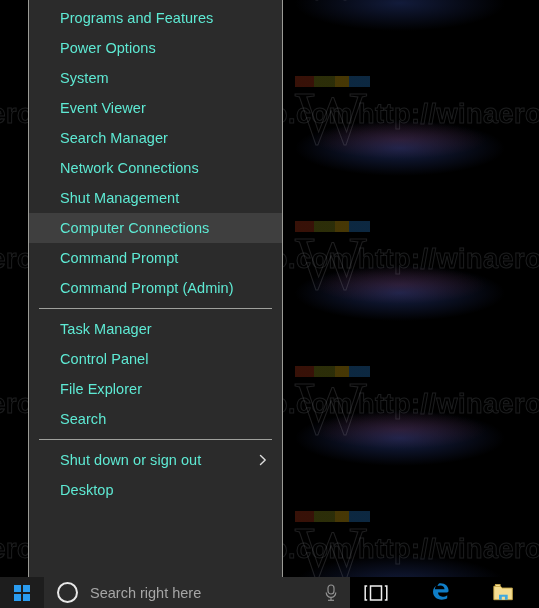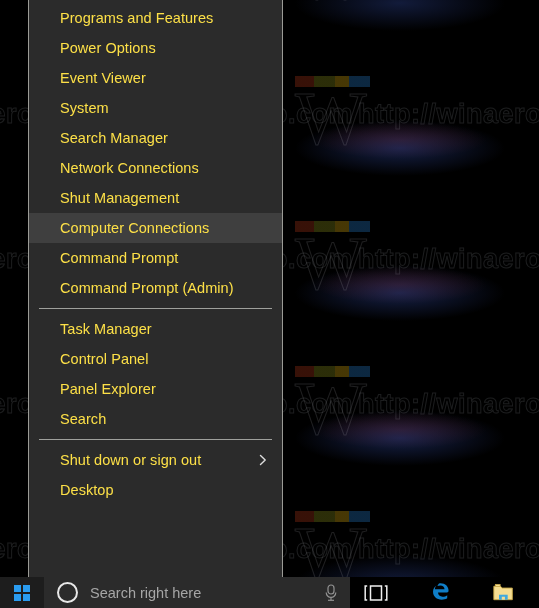--- a/index.html
+++ b/index.html
@@ -104,21 +104,21 @@
     margin: 0;
     padding: 0;
     position: relative;
   }
   .menu-item {
     position: relative;
     display: flex;
     align-items: center;
     height: 30px;
     padding: 0 8px 0 31px;
-    color: #fde047;
+    color: #5eead4;
     font-size: 14.5px;
     letter-spacing: 0.05px;
     white-space: nowrap;
     box-sizing: border-box;
     cursor: default;
   }
   .menu-item.selected {
     background: #3f3f3f;
   }
   .menu-item .label {
@@ -290,24 +290,24 @@
   <div id="winx-menu">
     <ul class="menu-list" id="menu-list">
         <li class="menu-pad-top"></li>
         <li class="menu-item">
           <span class="label">Programs and Features</span>
         </li>
         <li class="menu-item">
           <span class="label">Power Options</span>
         </li>
         <li class="menu-item">
+          <span class="label">System</span>
+        </li>
+        <li class="menu-item">
           <span class="label">Event Viewer</span>
-        </li>
-        <li class="menu-item">
-          <span class="label">System</span>
         </li>
         <li class="menu-item">
           <span class="label">Search Manager</span>
         </li>
         <li class="menu-item">
           <span class="label">Network Connections</span>
         </li>
         <li class="menu-item">
           <span class="label">Shut Management</span>
         </li>
@@ -321,21 +321,21 @@
           <span class="label">Command Prompt (Admin)</span>
         </li>
         <li class="menu-sep"></li>
         <li class="menu-item">
           <span class="label">Task Manager</span>
         </li>
         <li class="menu-item">
           <span class="label">Control Panel</span>
         </li>
         <li class="menu-item">
-          <span class="label">Panel Explorer</span>
+          <span class="label">File Explorer</span>
         </li>
         <li class="menu-item">
           <span class="label">Search</span>
         </li>
         <li class="menu-sep"></li>
         <li class="menu-item">
           <span class="label">Shut down or sign out</span>
           <span class="chevron">
             <svg viewBox="0 0 14 14" width="14" height="14">
               <path d="M4.5 2.4 L9.2 7 L4.5 11.6" fill="none" stroke="#dcdcdc" stroke-width="1.4" stroke-linecap="round" stroke-linejoin="round"></path>

